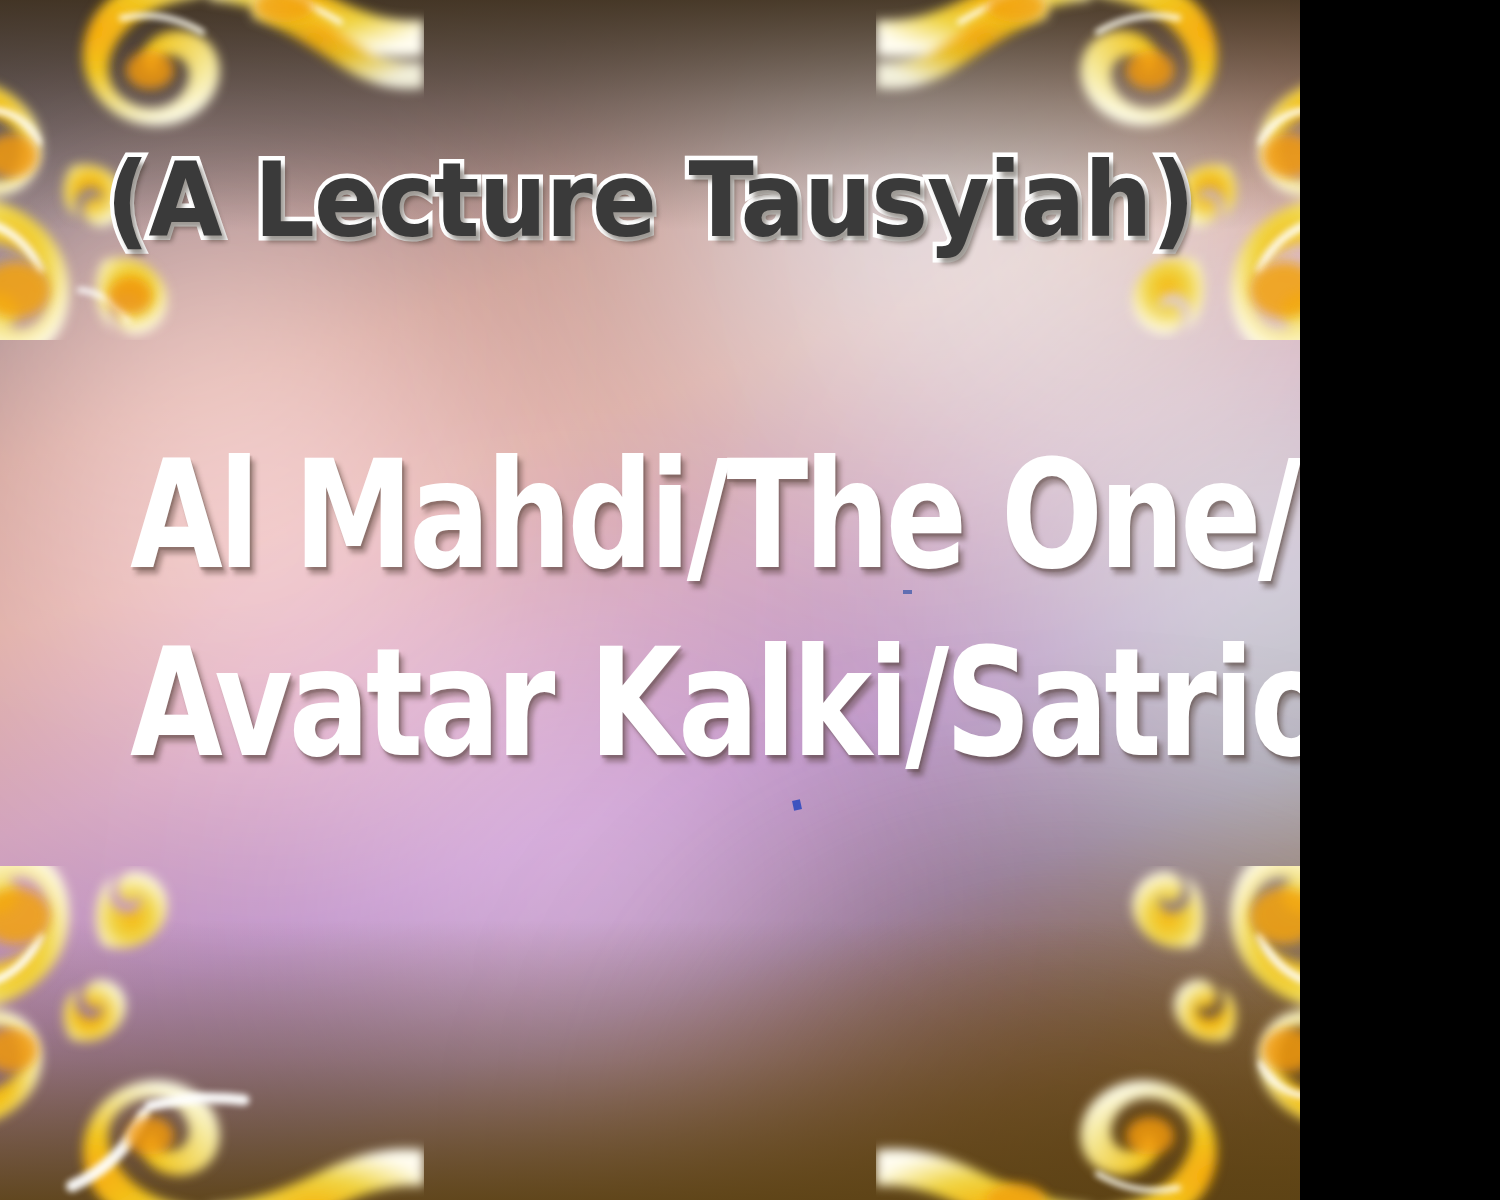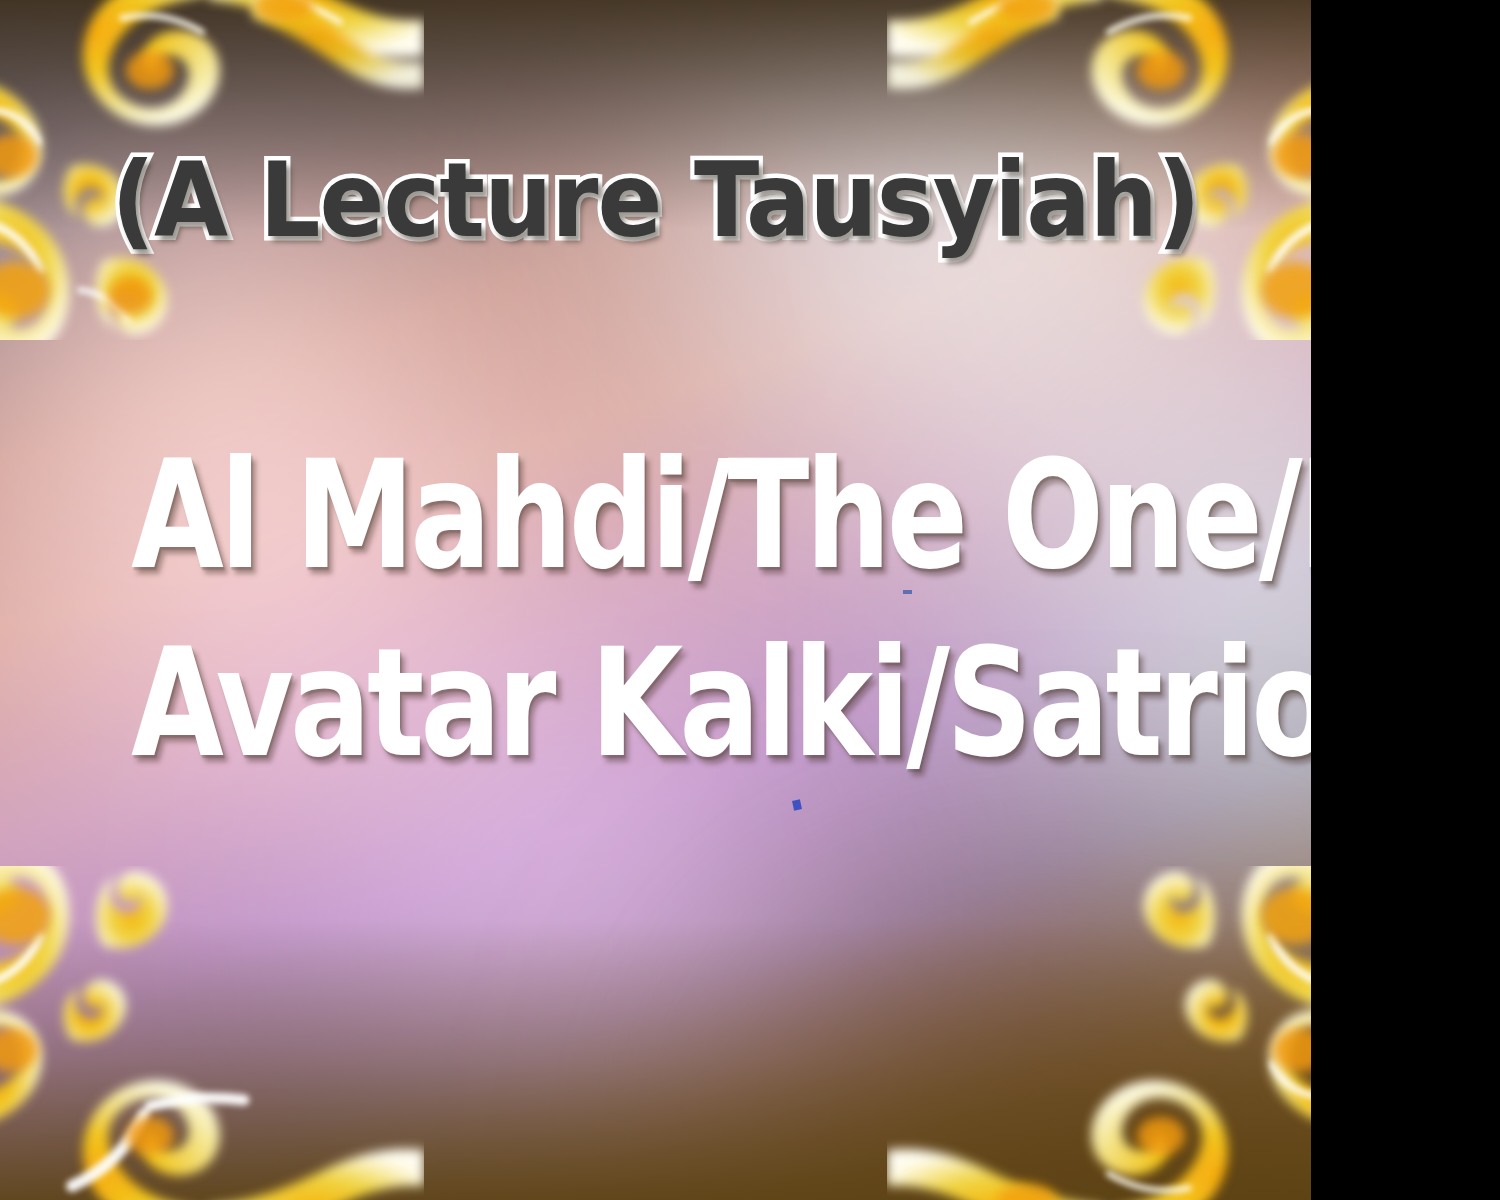--- a/index.html
+++ b/index.html
@@ -10,21 +10,20 @@
   body {
     font-family: "Liberation Sans", sans-serif;
   }
 
   .slide {
     position: relative;
     width: 1300px;
     height: 1200px;
     overflow: hidden;
     background: #9a8b6a;
-    padding-left: 11px;
   }
 
   
   .bg-base {
     position: absolute;
     inset: 0;
     background: linear-gradient(160deg,
         #6e6a7e 0%,
         #8f7f86 14%,
         #c99a8e 28%,

